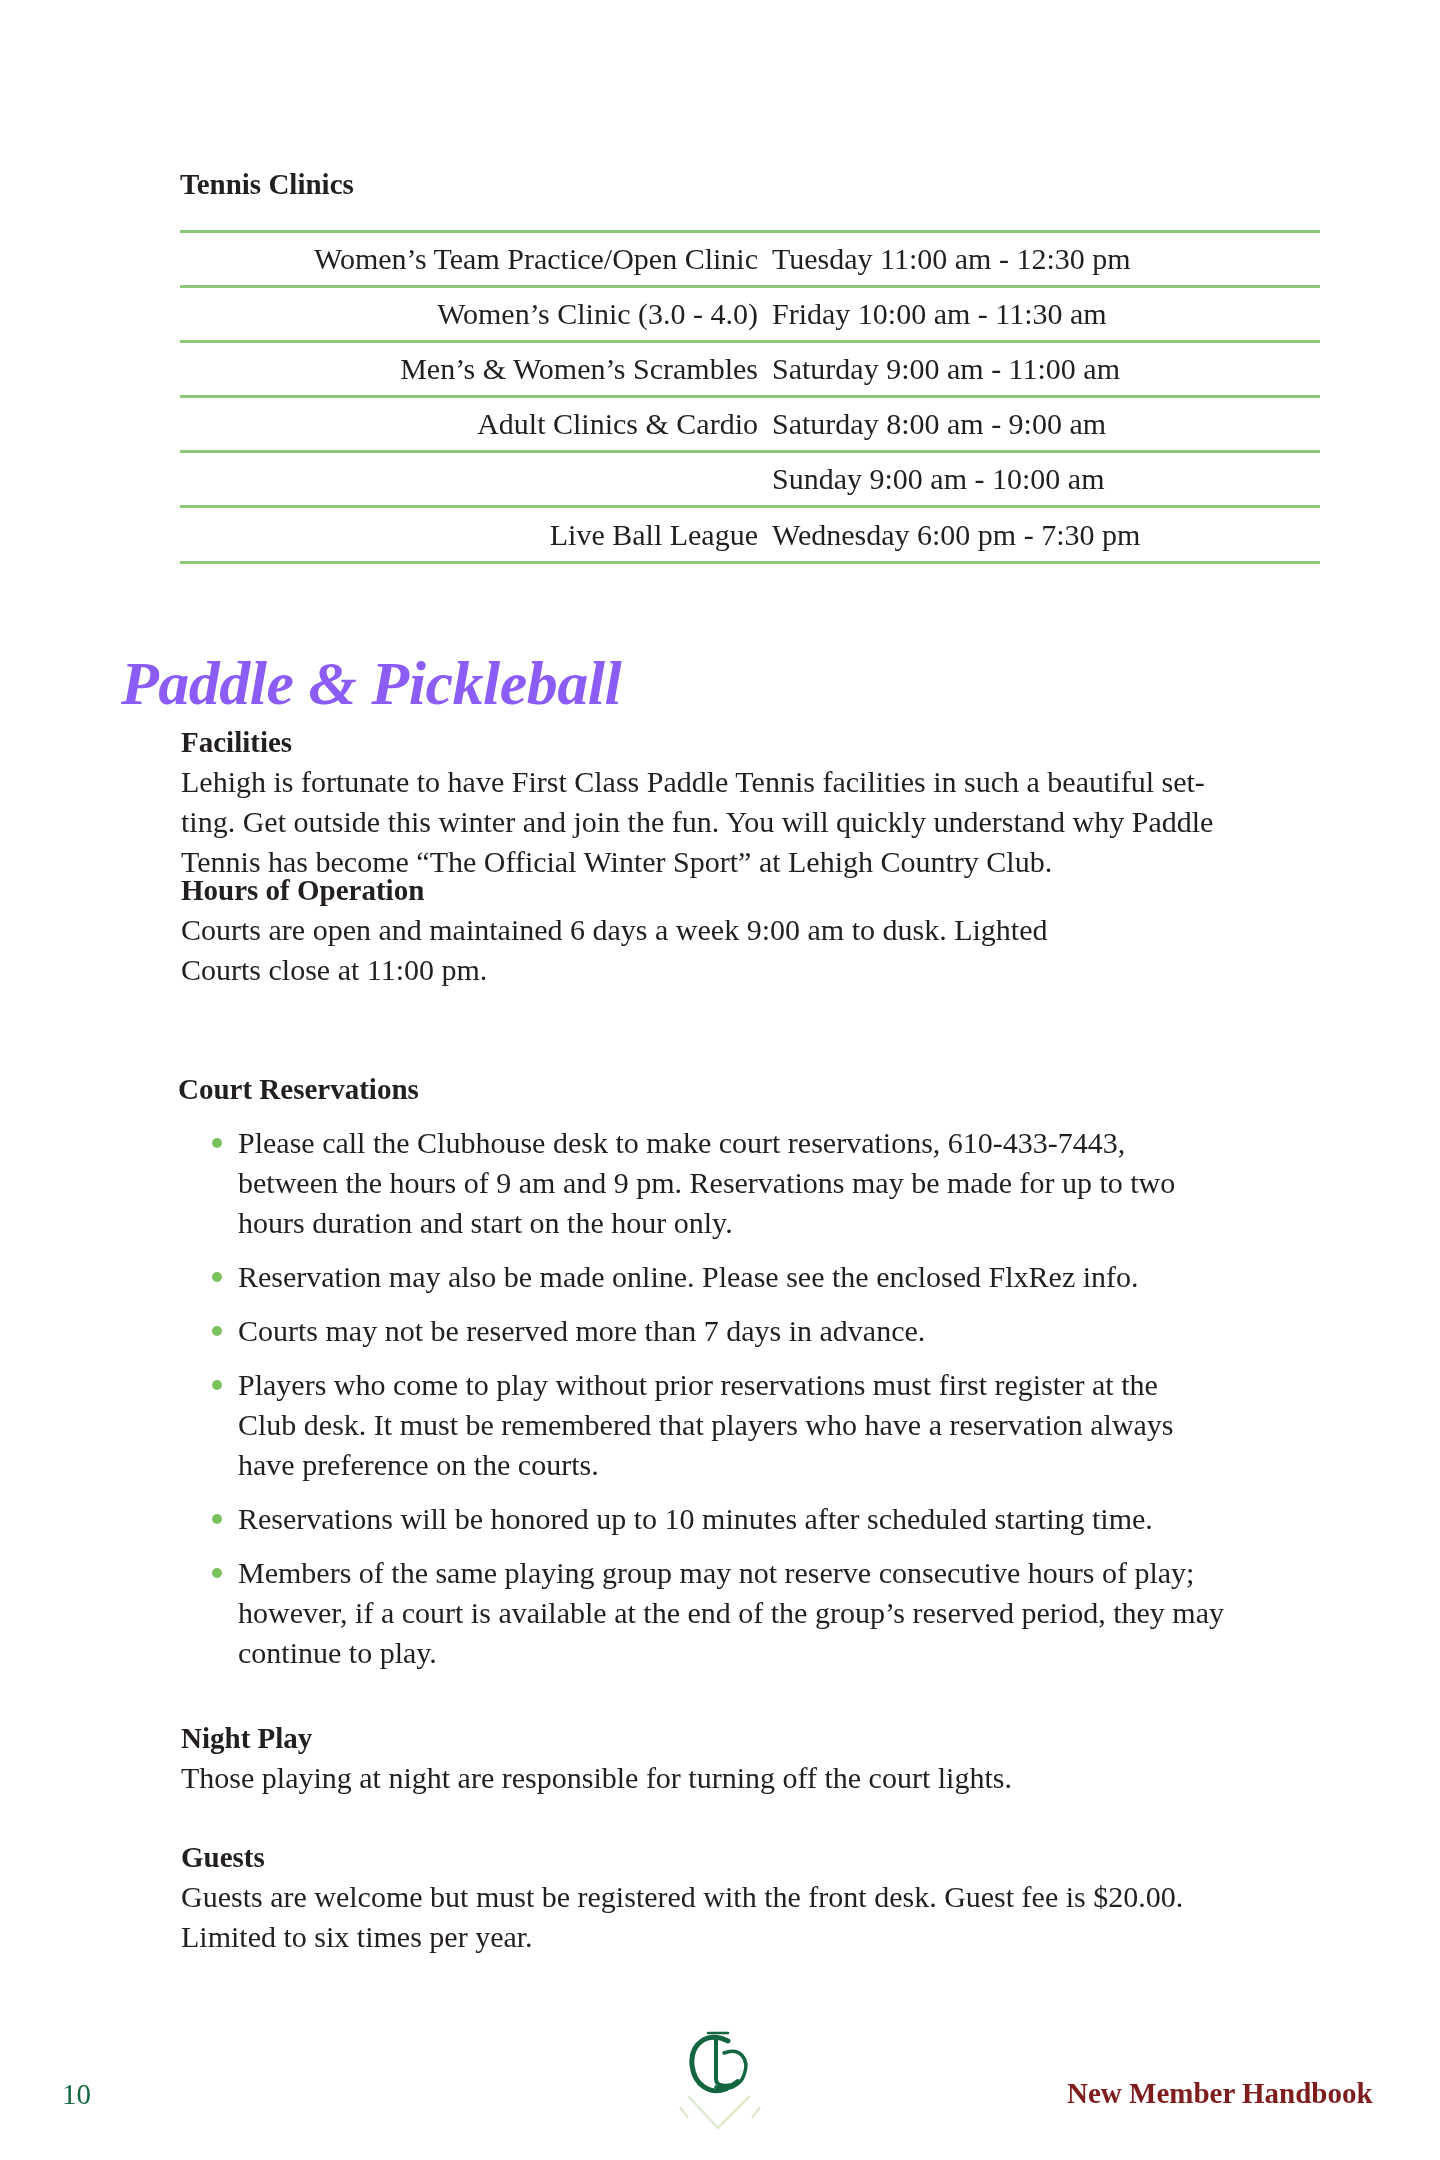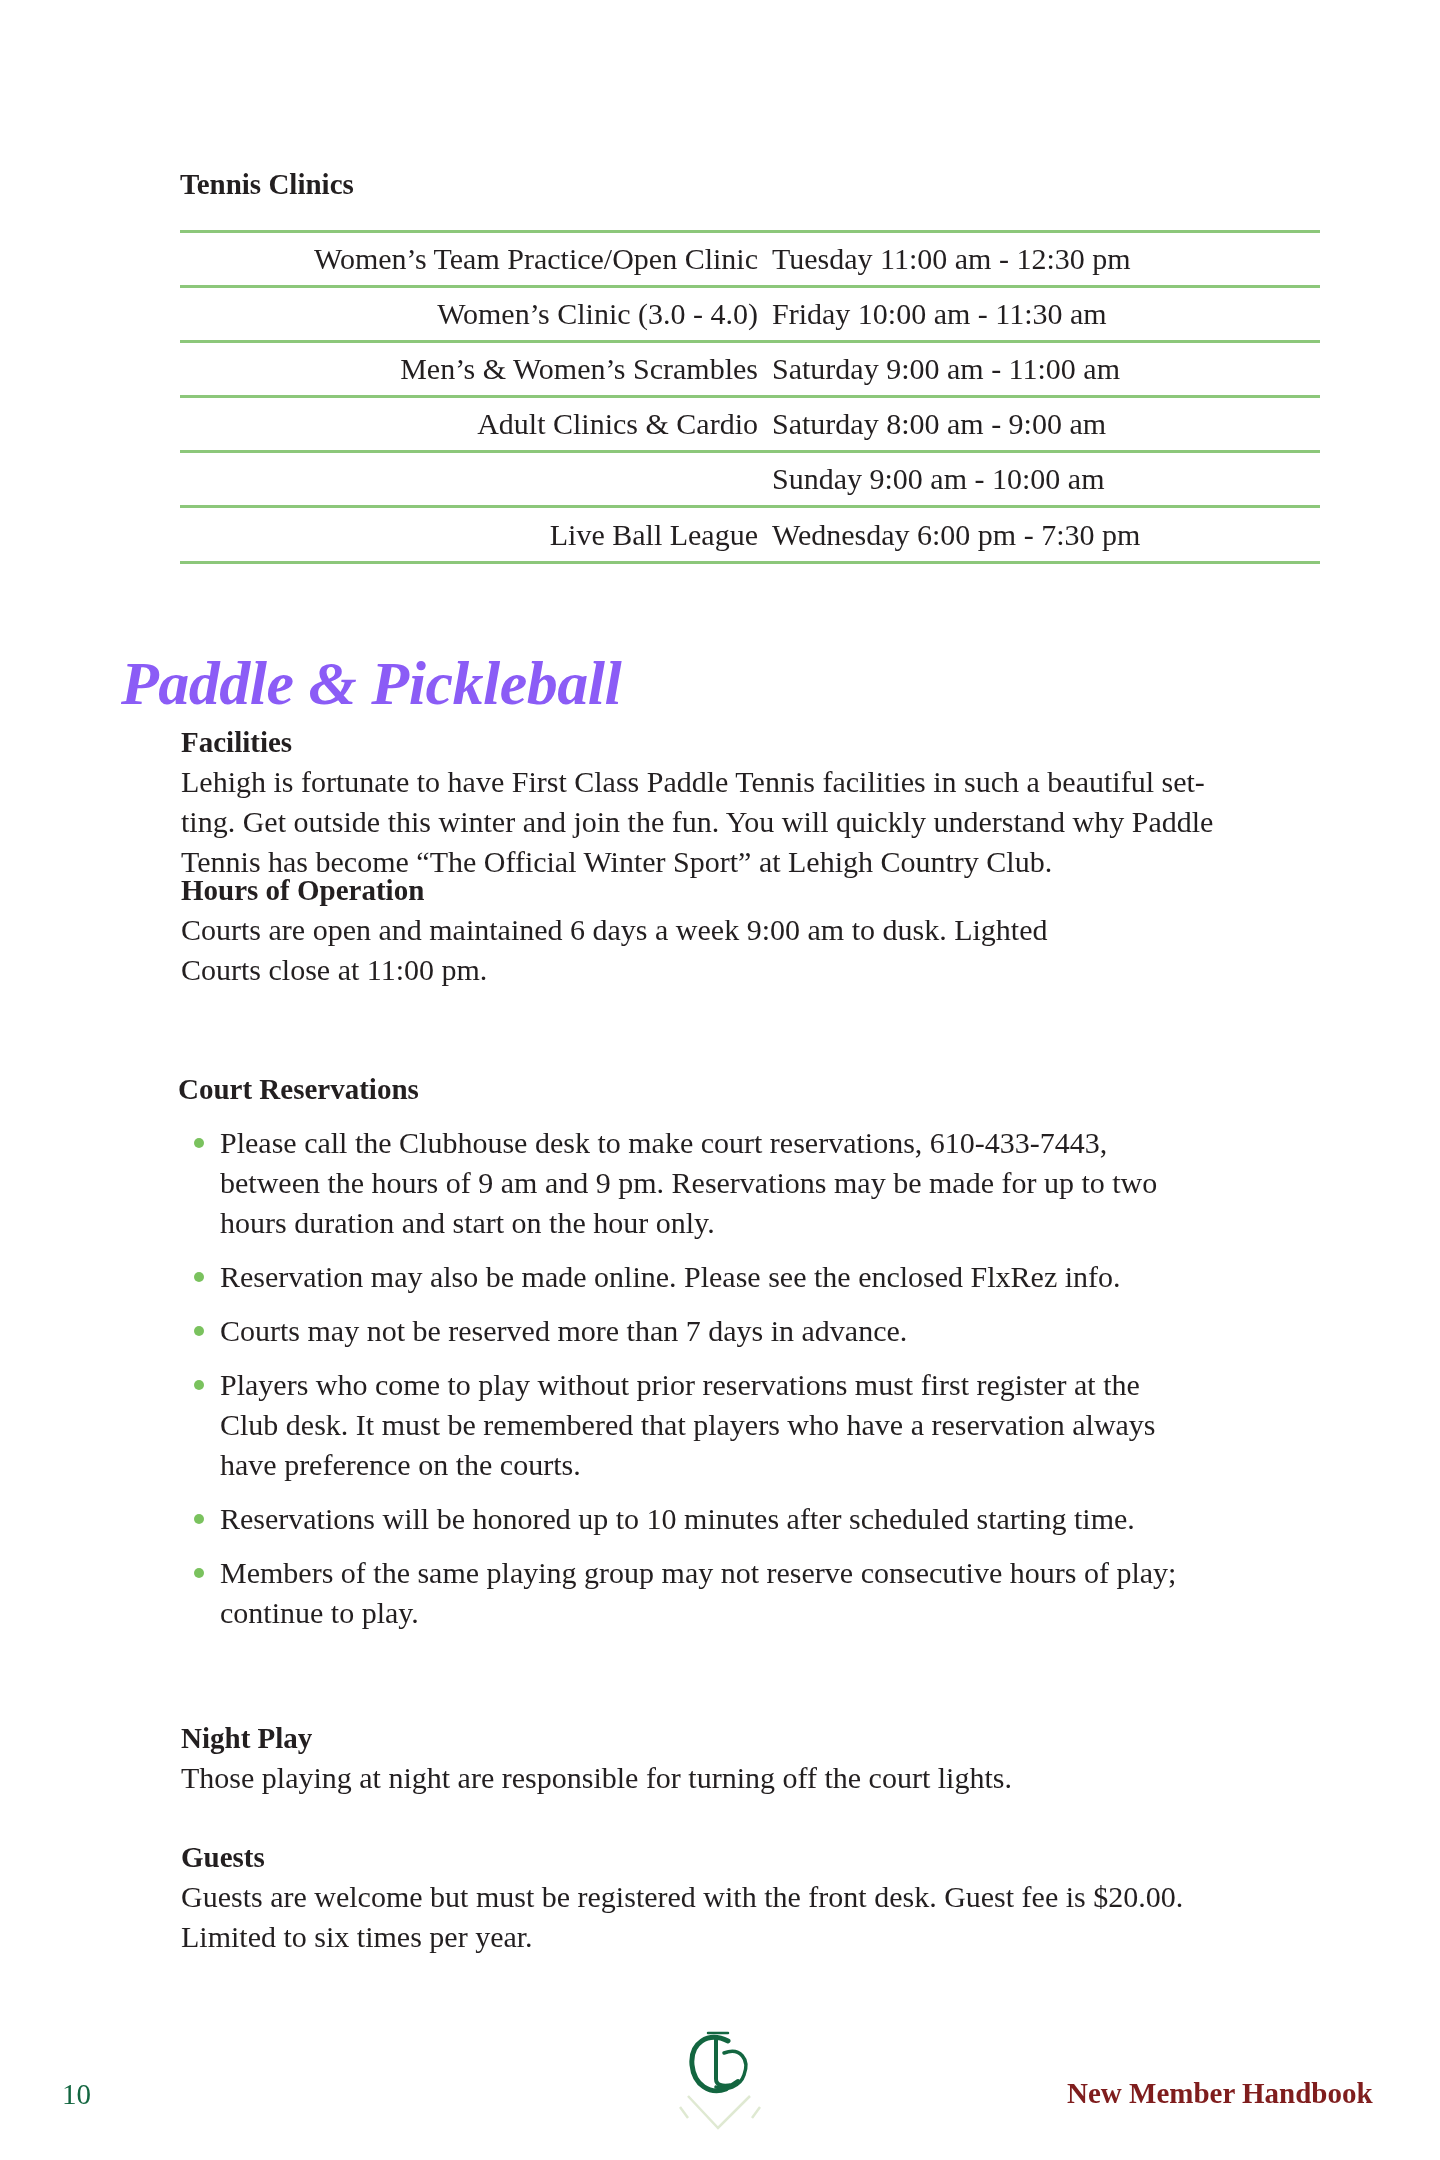--- a/index.html
+++ b/index.html
@@ -18,21 +18,21 @@
   #clinics-table tr.tall td { height: 53px; }
 
   
   #section-title { left: 121px; top: 648px; font-size: 62px; font-weight: bold; font-style: italic; color: #8b5cf6; letter-spacing: -0.5px; font-family: Liberation Serif, serif; }
 
   .block { position: absolute; left: 181px; width: 1150px; }
 
   #facilities { top: 722px; }
   #hours { top: 870px; }
   #reservations-title { left: 178px; top: 1069px; }
-  #reservations-list { position: absolute; left: 220px; top: 1123px; width: 1100px; margin: 0; padding: 0; list-style: none; }
+  #reservations-list { position: absolute; left: 238px; top: 1123px; width: 1100px; margin: 0; padding: 0; list-style: none; }
   #reservations-list li { position: relative; font-size: 30px; line-height: 40px; margin-bottom: 14px; }
   #reservations-list li .bullet { position: absolute; left: -26px; top: 15px; width: 10px; height: 10px; border-radius: 50%; background: #7ac25e; }
   #night { top: 1718px; }
   #guests { top: 1837px; }
 
   
   #page-number { left: 62px; top: 2078px; font-size: 29px; color: #136640; }
   #footer-title { left: 1067px; top: 2077px; font-size: 29px; font-weight: bold; color: #7f1d1d; }
   #ornament { position: absolute; left: 330px; top: 2025px; width: 780px; height: 110px; }
 </style>
@@ -106,20 +106,21 @@
     <div>Club desk. It must be remembered that players who have a reservation always</div>
     <div>have preference on the courts.</div>
   </li>
   <li>
     <span class="bullet"></span>
     <div>Reservations will be honored up to 10 minutes after scheduled starting time.</div>
   </li>
   <li>
     <span class="bullet"></span>
     <div>Members of the same playing group may not reserve consecutive hours of play;</div>
+    <div>however, if a court is available at the end of the group’s reserved period, they may</div>
     <div>continue to play.</div>
   </li>
 </ul>
 
 <div class="block" id="night">
   <div class="subhead">Night Play</div>
   <div class="body-text">Those playing at night are responsible for turning off the court lights.</div>
 </div>
 
 <div class="block" id="guests">

